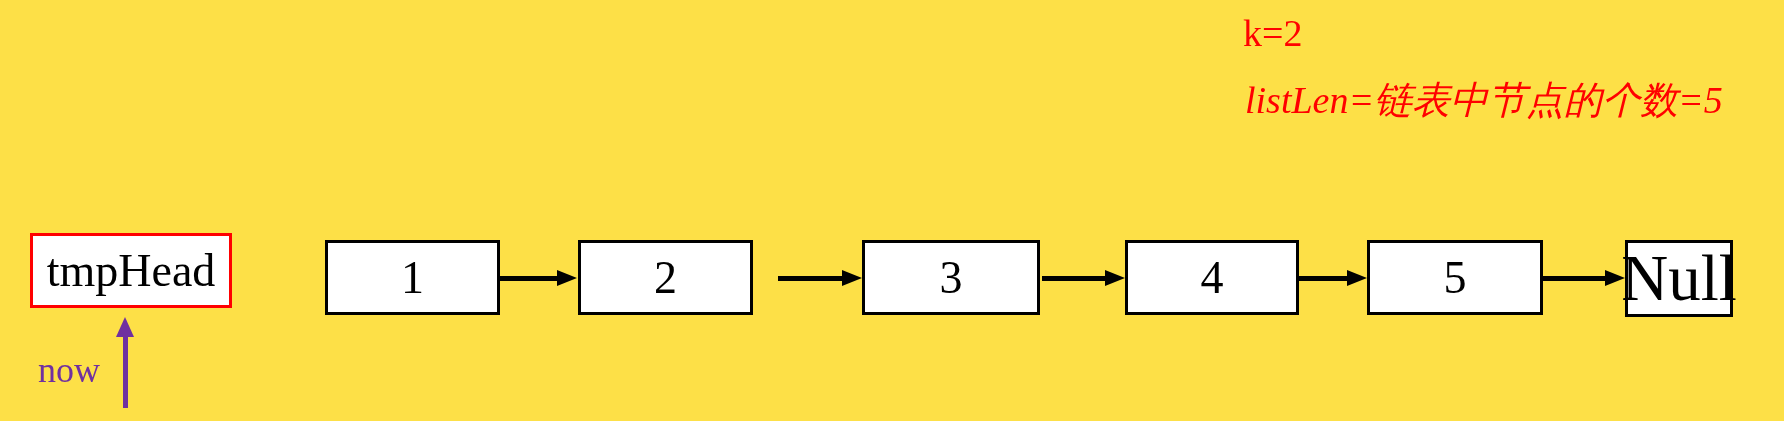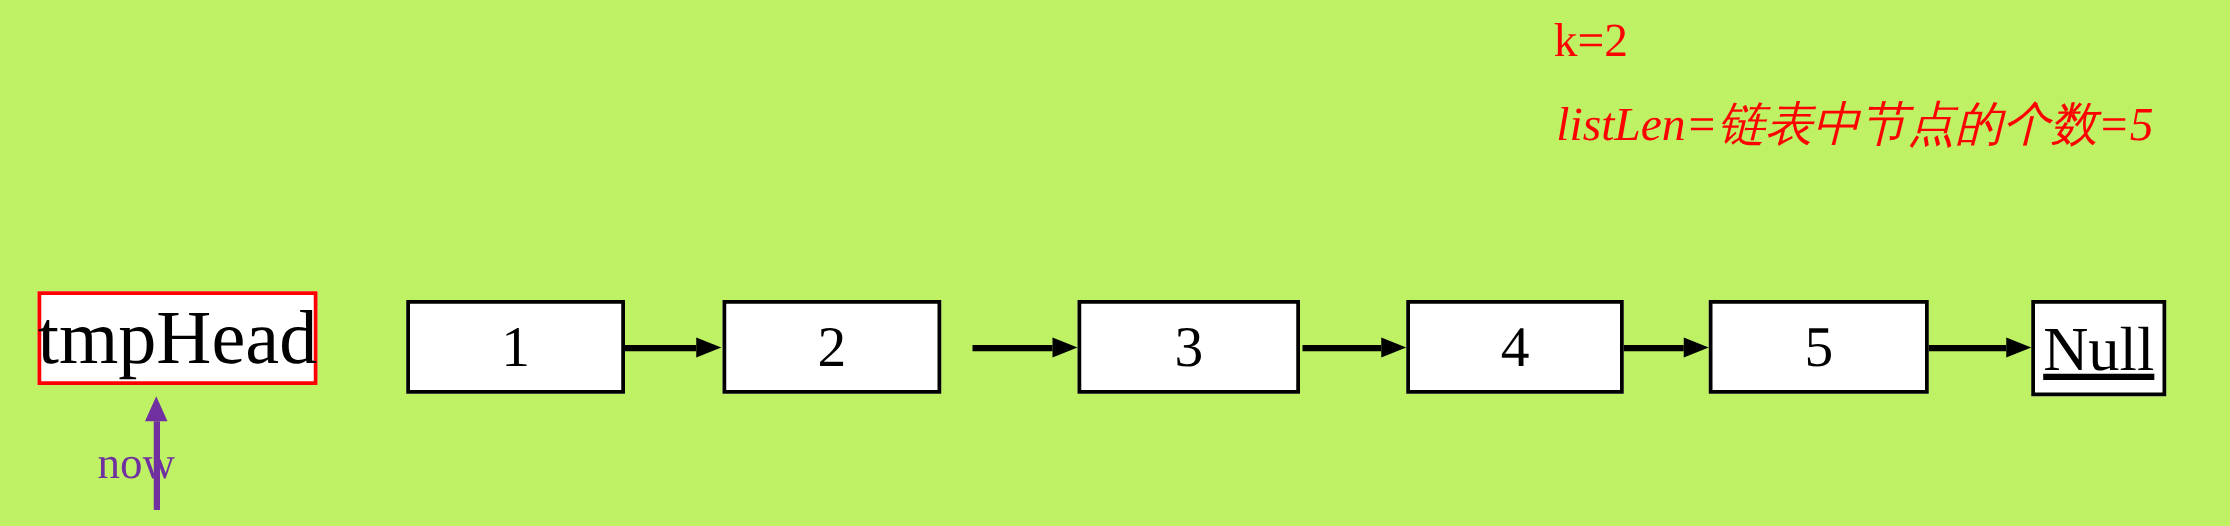--- a/index.html
+++ b/index.html
@@ -4,21 +4,21 @@
 <style>
   html, body {
     margin: 0;
     padding: 0;
     background: #ffffff;
   }
   .stage {
     position: relative;
     width: 1784px;
     height: 421px;
-    background: #bef264;
+    background: #fde047;
     font-family: "Liberation Serif", "DejaVu Serif", serif;
     overflow: hidden;
   }
 
   
   .ann {
     position: absolute;
     color: #ff0000;
     font-size: 38px;
     line-height: 46px;
@@ -32,39 +32,38 @@
   .box {
     position: absolute;
     box-sizing: border-box;
     background: #ffffff;
     display: flex;
     align-items: center;
     justify-content: center;
     color: #000000;
   }
   .tmphead {
-    left: 30px; top: 233px; width: 224px; height: 75px;
+    left: 30px; top: 233px; width: 202px; height: 75px;
     border: 3px solid #ff0000;
-    font-size: 61px;
+    font-size: 46px;
   }
   .node {
     top: 240px; height: 75px; width: 175px;
     border: 3px solid #000000;
     font-size: 46px;
   }
   .node-1 { left: 325px;  width: 175px; }
   .node-2 { left: 578px;  width: 175px; }
   .node-3 { left: 862px;  width: 178px; }
   .node-4 { left: 1125px; width: 174px; }
   .node-5 { left: 1367px; width: 176px; }
   .null-box {
     left: 1625px; top: 240px; width: 108px; height: 77px;
     border: 3px solid #000000;
-    font-size: 50px;
-    text-decoration: underline;
+    font-size: 65px;
   }
 
   
   .harrow {
     position: absolute;
     top: 269px;
     height: 18px;
     display: flex;
     align-items: center;
   }
@@ -105,21 +104,20 @@
     width: 5px;
     background: #7030a0;
   }
   .now-label {
     position: absolute;
     left: 38px; top: 352px;
     color: #7030a0;
     font-size: 36px;
     line-height: 36px;
     white-space: nowrap;
-    margin-left: 40px;
   }
 </style>
 </head>
 <body>
 
 <div class="stage">
 
   <div class="ann ann-1">k=2</div>
   <div class="ann ann-2">listLen=链表中节点的个数=5</div>
 

